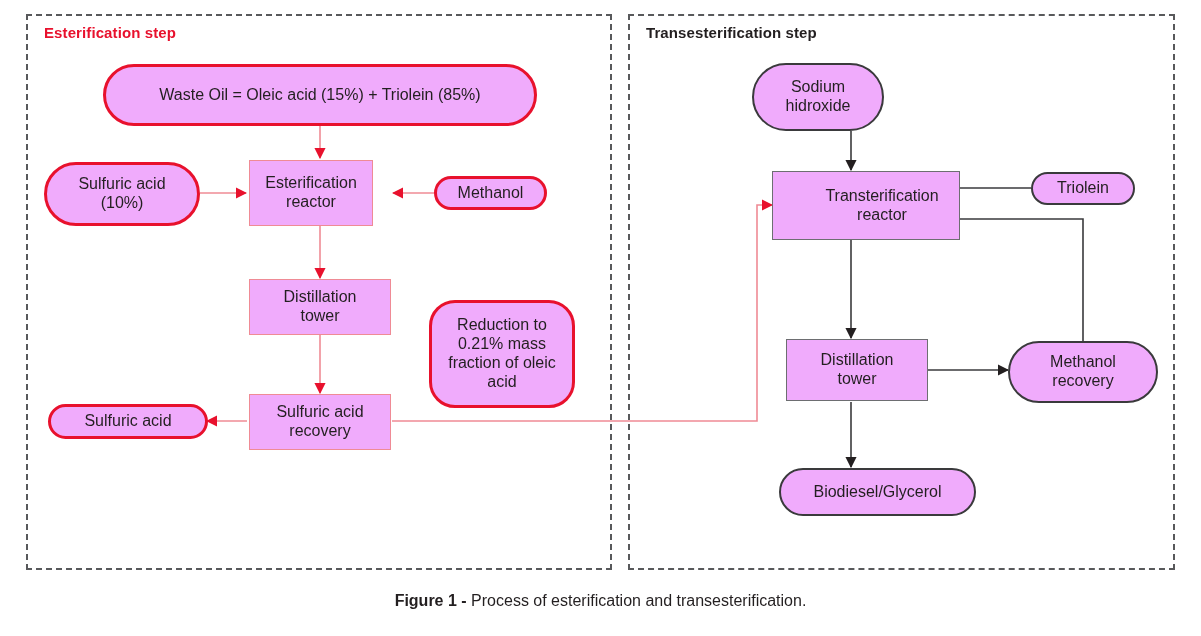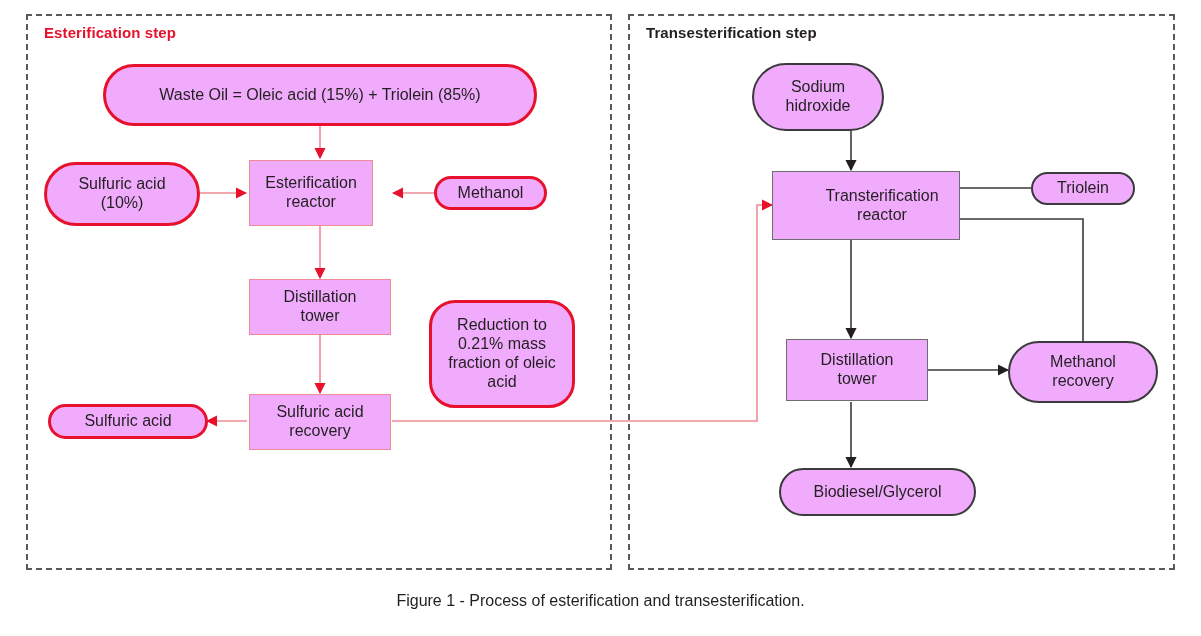--- a/index.html
+++ b/index.html
@@ -78,21 +78,21 @@
   
   #caption {
     position: absolute;
     left: 0;
     top: 592px;
     width: 1201px;
     text-align: center;
     font-size: 16px;
     color: #231f20;
   }
-  #caption b { font-weight: normal; }
+  #caption b { font-weight: bold; }
 </style>
 </head>
 <body>
 
 <div id="canvas">
 
   <div class="panel" style="left:26px; top:14px; width:586px; height:556px;"></div>
   <div class="panel" style="left:628px; top:14px; width:547px; height:556px;"></div>
 
   <div class="panel-label red" style="left:44px; top:24px;">Esterification step</div>

